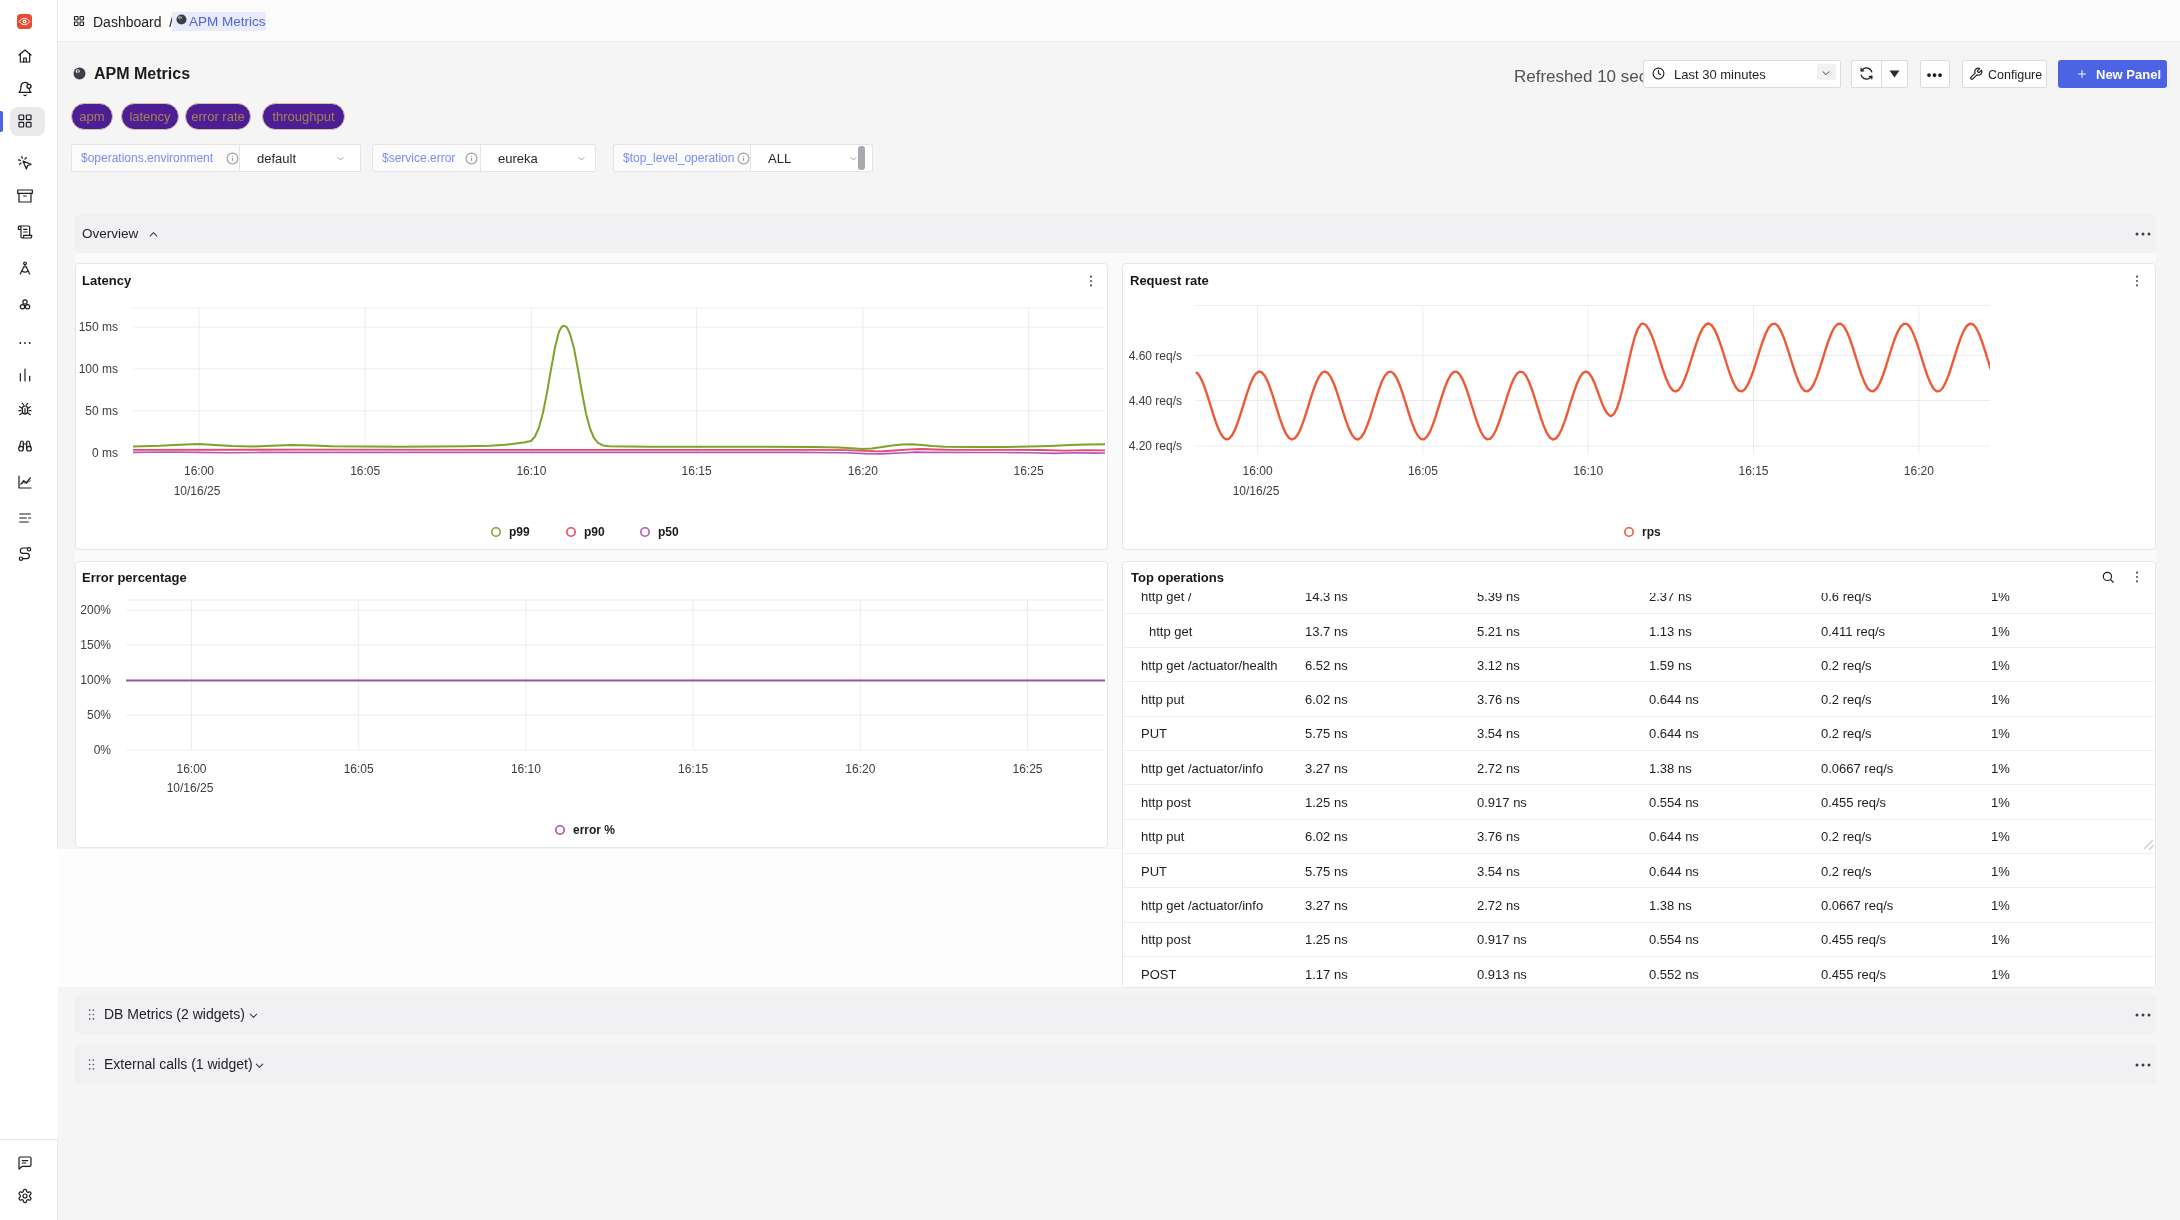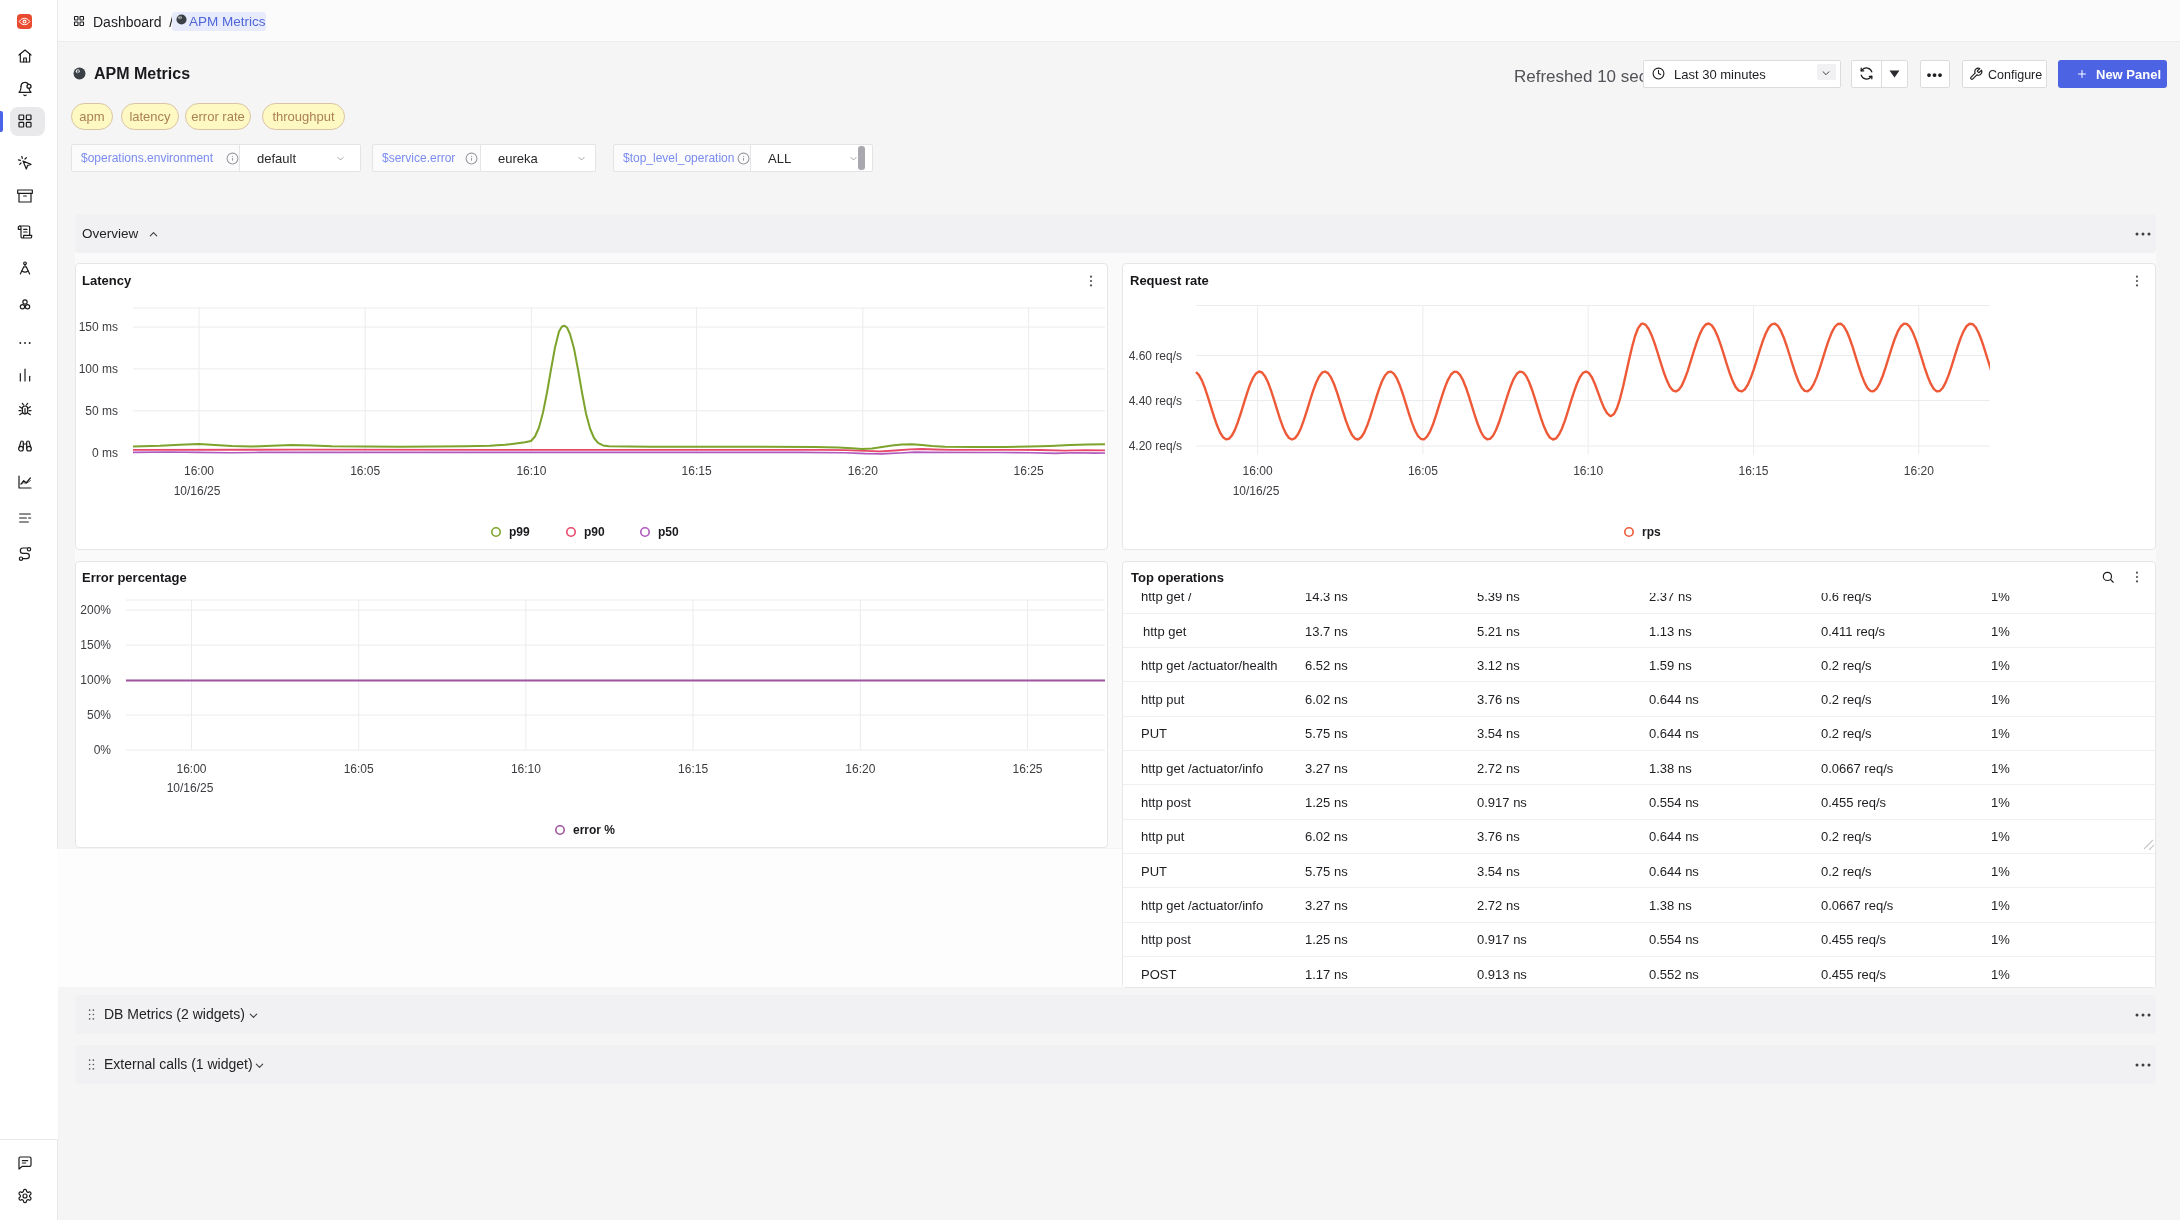--- a/index.html
+++ b/index.html
@@ -2,21 +2,21 @@
 <html><head><meta charset="utf-8"><style>
 *{margin:0;padding:0;box-sizing:border-box}
 html,body{width:2180px;height:1220px;font-family:"Liberation Sans",sans-serif;background:#fff;position:relative;overflow:hidden}
 .abs{position:absolute}
 .ax{font:12px "Liberation Sans",sans-serif;fill:#3c3c41}
 .leg{font:600 12px "Liberation Sans",sans-serif;fill:#1a1a1e}
 .panel{position:absolute;background:#fff;border:1px solid #e6e6e9;border-radius:4px}
 .ptitle{position:absolute;font-size:13px;font-weight:700;color:#17171b}
 .trow{position:absolute;left:0;width:1032px;height:34.3px;border-bottom:1px solid #efeff1}
 .trow span{position:absolute;top:50%;transform:translateY(-50%);font-size:13px;color:#1e1e22}
-.tag{position:absolute;top:103px;height:27px;border-radius:14px;background:#fef9c3;border:1px solid #d9c3a4;color:#aa8152;font-size:13px;font-weight:500;display:flex;align-items:center;justify-content:center}
+.tag{position:absolute;top:103px;height:27px;border-radius:14px;background:#4c1d95;border:1px solid #d9c3a4;color:#aa8152;font-size:13px;font-weight:500;display:flex;align-items:center;justify-content:center}
 .btn{position:absolute;top:60px;height:28px;background:#fff;border:1px solid #dcdcdf;border-radius:2px;display:flex;align-items:center;justify-content:center;font-size:13px;color:#1f1f23}
 .vlabel{font-size:12px;color:#7a8cf0}
 .vval{font-size:13px;color:#28282c}
 </style></head><body>
 <div class="abs" style="left:58px;top:0;width:2122px;height:1220px;background:#f5f5f6"></div>
 <div class="abs" style="left:58px;top:0;width:2122px;height:42px;background:#fbfbfc;border-bottom:1px solid #ececee"></div>
 <div class="abs" style="left:0;top:849px;width:1122px;height:138px;background:#fdfdfd"></div>
 <div class="abs" style="left:0;top:0;width:58px;height:1220px;background:#fff"></div>
 <div class="abs" style="left:57px;top:0;width:1px;height:849px;background:#e8e8ea"></div>
 <div class="abs" style="left:57px;top:1139px;width:1px;height:81px;background:#e8e8ea"></div>
@@ -361,21 +361,21 @@
 <div class="abs" style="left:1123px;top:592.5px;width:1032px;height:394.5px;overflow:hidden;background:#fff">
     <div class="trow" style="top:-12.9px">
       <span style="left:18px">http get /</span>
       <span style="left:182px">14.3 ns</span>
       <span style="left:354px">5.39 ns</span>
       <span style="left:526px">2.37 ns</span>
       <span style="left:698px">0.6 req/s</span>
       <span style="left:868px">1%</span>
     </div>
     <div class="trow" style="top:21.4px">
-      <span style="left:20px">http get</span>
+      <span style="left:26px">http get</span>
       <span style="left:182px">13.7 ns</span>
       <span style="left:354px">5.21 ns</span>
       <span style="left:526px">1.13 ns</span>
       <span style="left:698px">0.411 req/s</span>
       <span style="left:868px">1%</span>
     </div>
     <div class="trow" style="top:55.7px">
       <span style="left:18px">http get /actuator/health</span>
       <span style="left:182px">6.52 ns</span>
       <span style="left:354px">3.12 ns</span>

